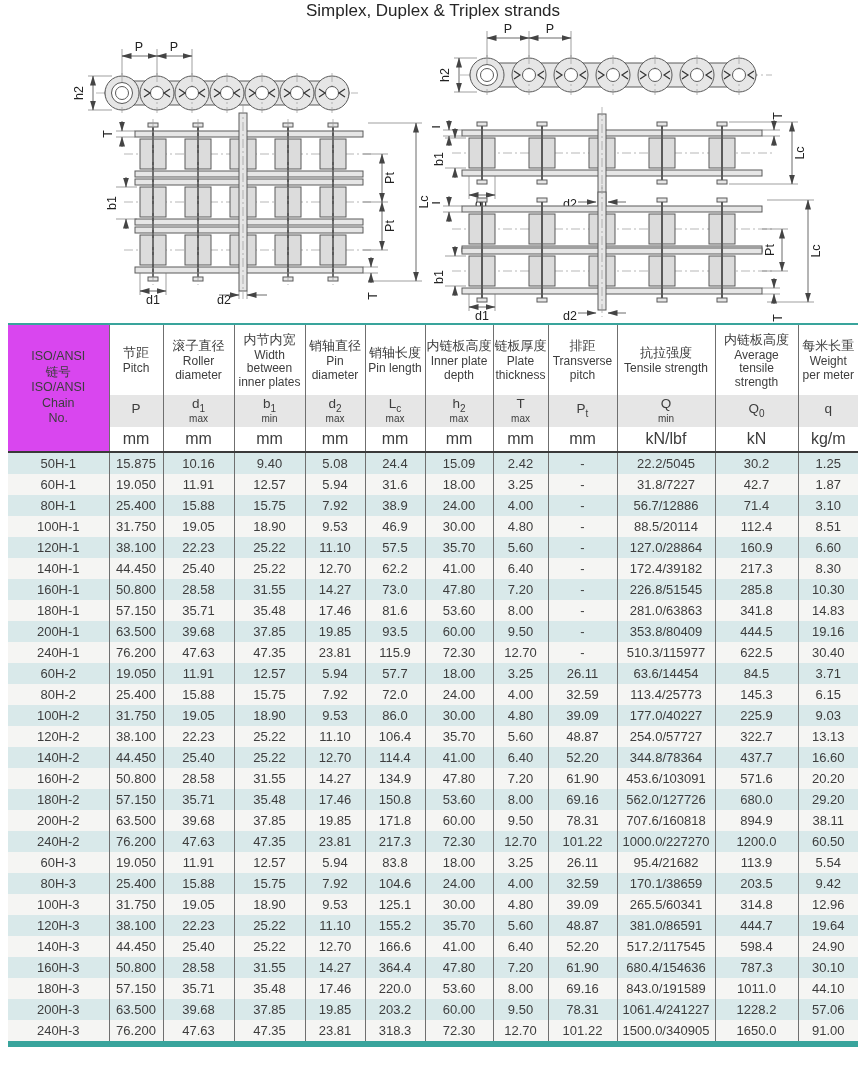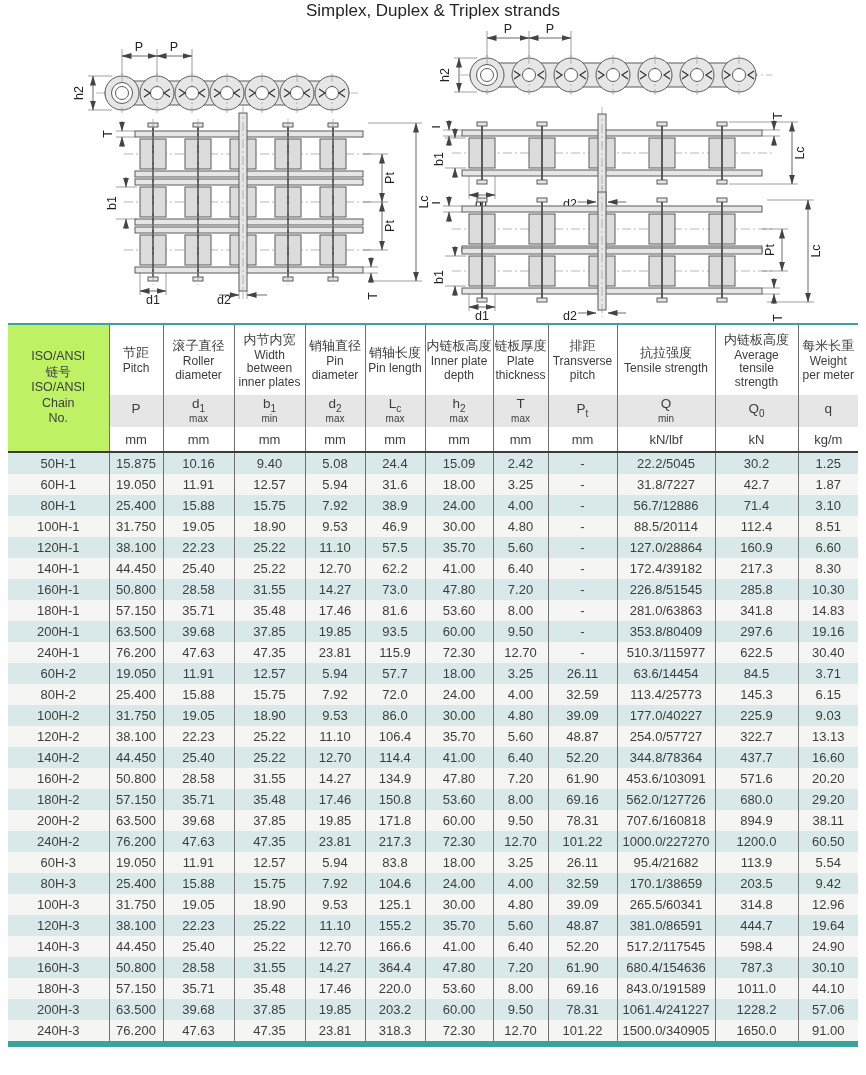--- a/index.html
+++ b/index.html
@@ -25,25 +25,25 @@
   svg text{font-family:"Liberation Sans","DejaVu Sans",sans-serif;font-size:12.5px;fill:#222;}
 
   
   .tbl{border-collapse:collapse;table-layout:fixed;width:850px;margin:0 8px;
        border-top:2px solid #39a49c;}
   .tbl th,.tbl td{border-left:1px solid #6f6f6f;font-weight:normal;text-align:center;padding:0;}
   .tbl th.rh,.tbl td:first-child{border-left:none;}
   .name-row th{height:66px;vertical-align:middle;background:#fff;padding:2px 1px;}
   .name-row .cn{font-size:13px;}
   .name-row .en{font-size:12px;line-height:1.13;}
-  th.rh{font-size:12.5px;line-height:1.25;border-bottom:2px solid #3a3a3a;background:#bef264;}
+  th.rh{font-size:12.5px;line-height:1.25;border-bottom:2px solid #3a3a3a;background:#d946ef;}
   .sym-row th{height:32px;background:#e6e6e6;font-size:13.5px;line-height:1.05;vertical-align:middle;}
   .sym-row sub{font-size:10px;}
   .sym-row .qual{font-size:10px;}
-  .unit-row th{height:24px;font-size:13px;border-bottom:2px solid #3a3a3a;vertical-align:middle;}
+  .unit-row th{height:24px;font-size:16px;border-bottom:2px solid #3a3a3a;vertical-align:middle;}
   .tbl td{height:21px;font-size:13px;}
   tr.r-odd td{background:#d9e9ea;}
   tr.r-even td{background:#f5f5f3;}
   .bottom-bar{height:6px;background:#39a49c;margin:0 8px;}
 </style>
 </head>
 <body>
 
 <div class="title">Simplex, Duplex &amp; Triplex strands</div>
 
@@ -598,21 +598,21 @@
         <td>200H-1</td>
         <td>63.500</td>
         <td>39.68</td>
         <td>37.85</td>
         <td>19.85</td>
         <td>93.5</td>
         <td>60.00</td>
         <td>9.50</td>
         <td>-</td>
         <td>353.8/80409</td>
-        <td>297.6</td>
+        <td>444.5</td>
         <td>19.16</td>
       </tr>
       <tr class="r-even">
         <td>240H-1</td>
         <td>76.200</td>
         <td>47.63</td>
         <td>47.35</td>
         <td>23.81</td>
         <td>115.9</td>
         <td>72.30</td>

